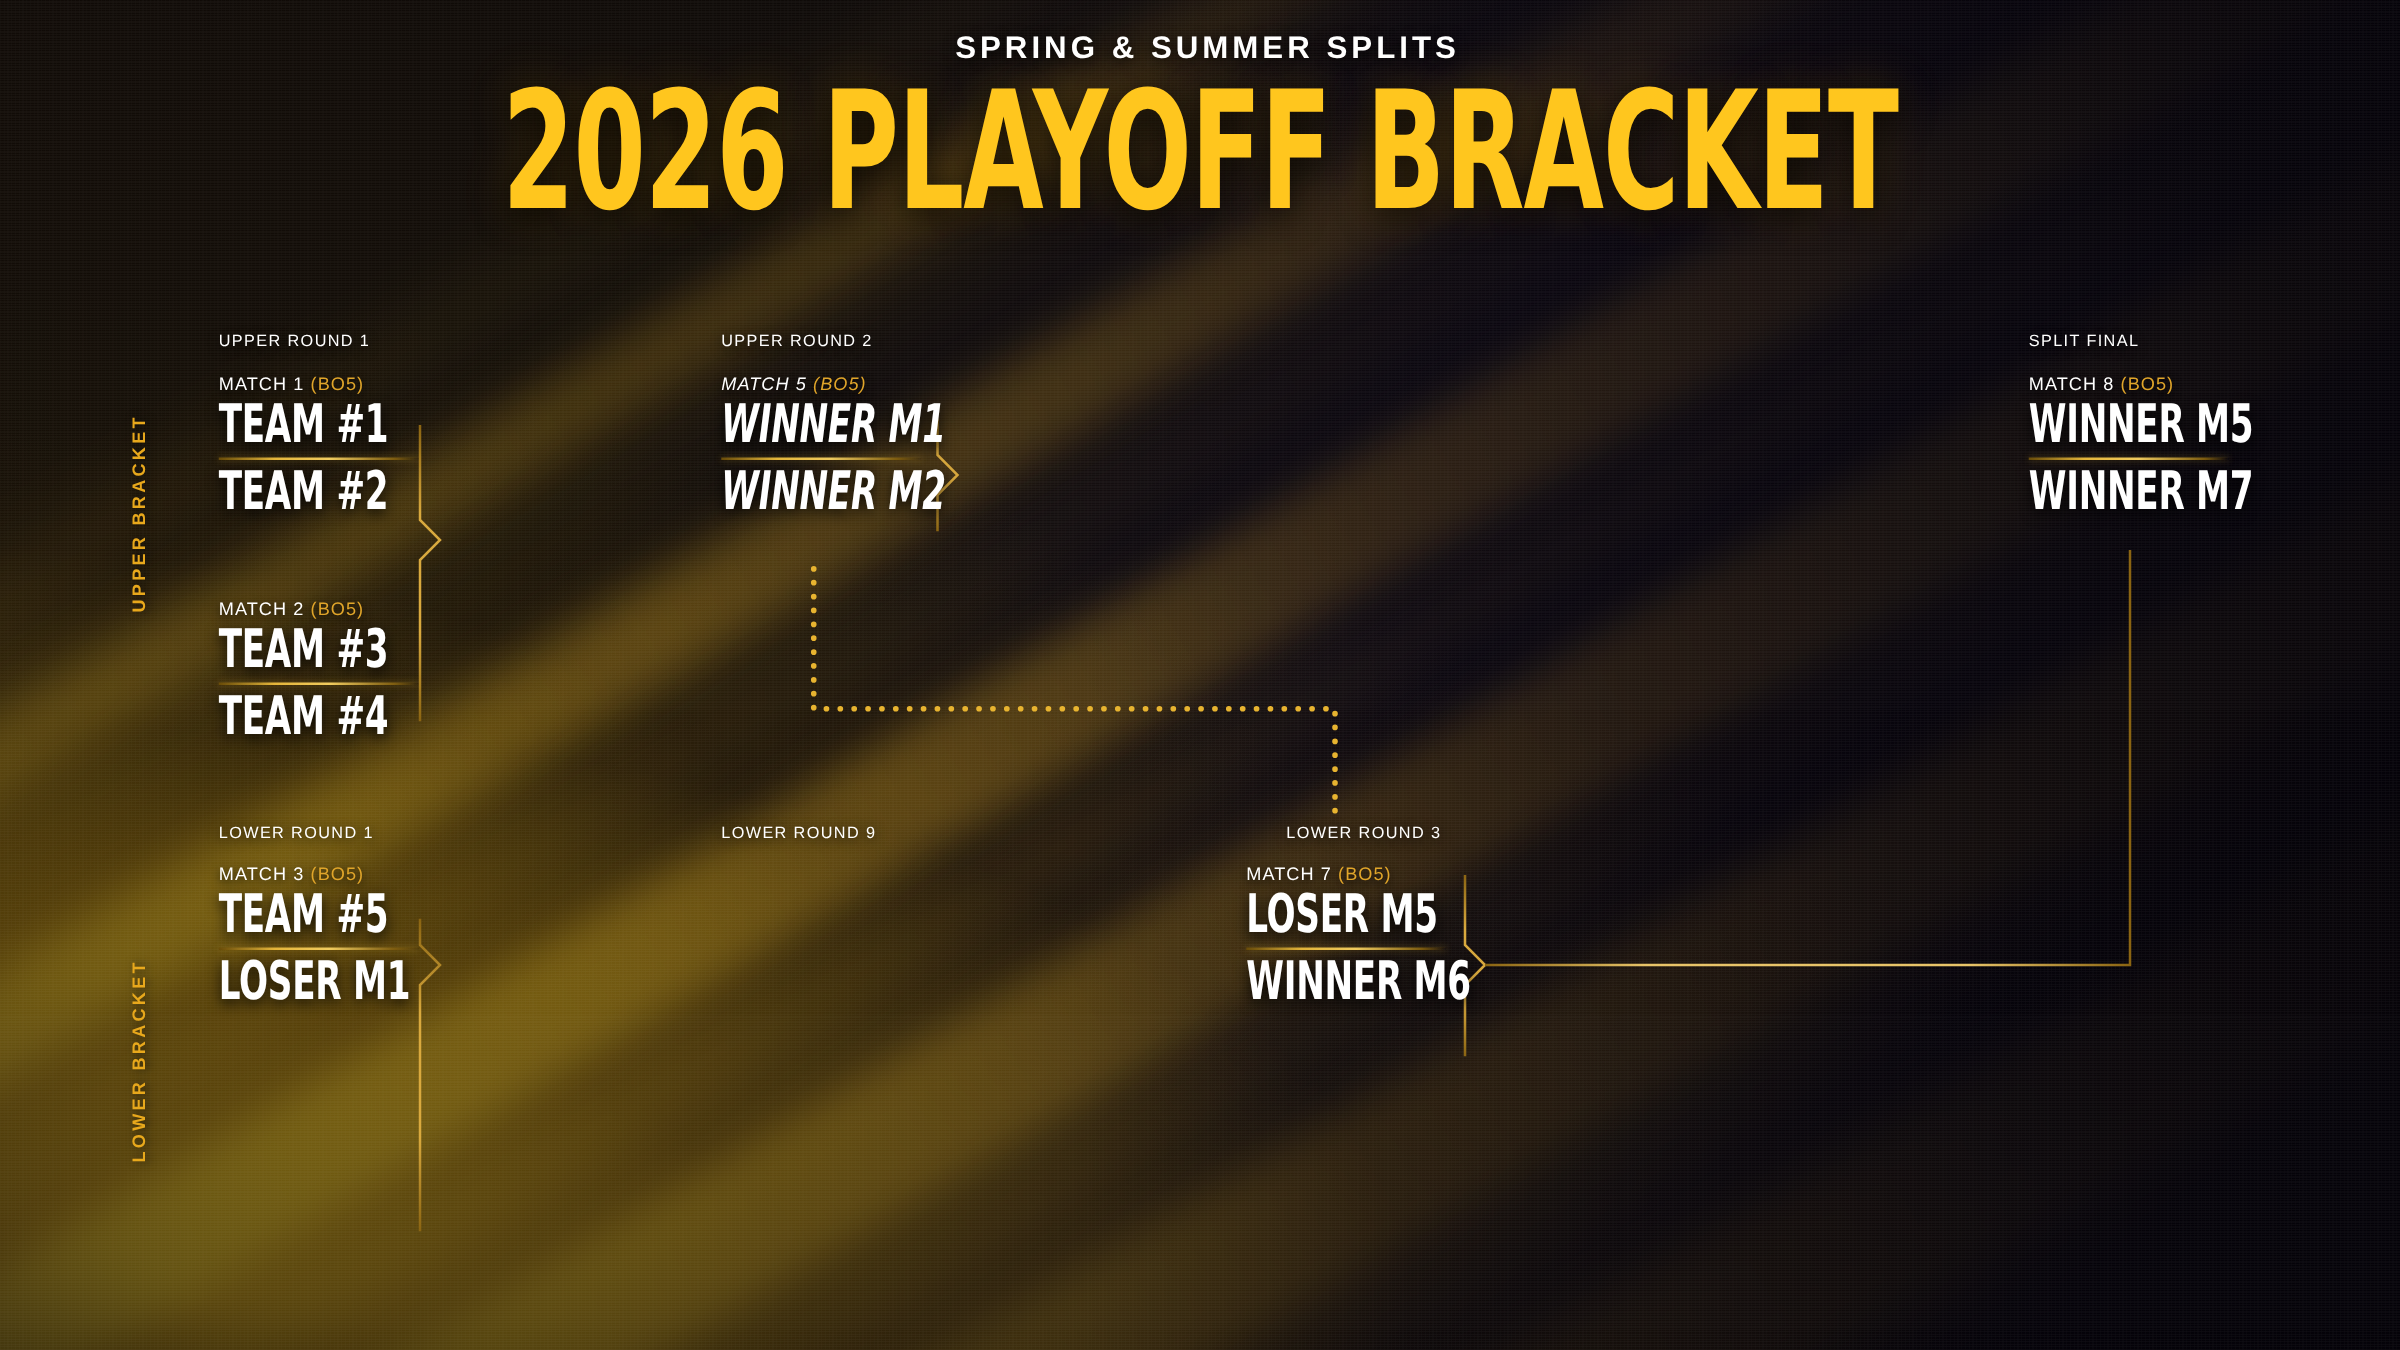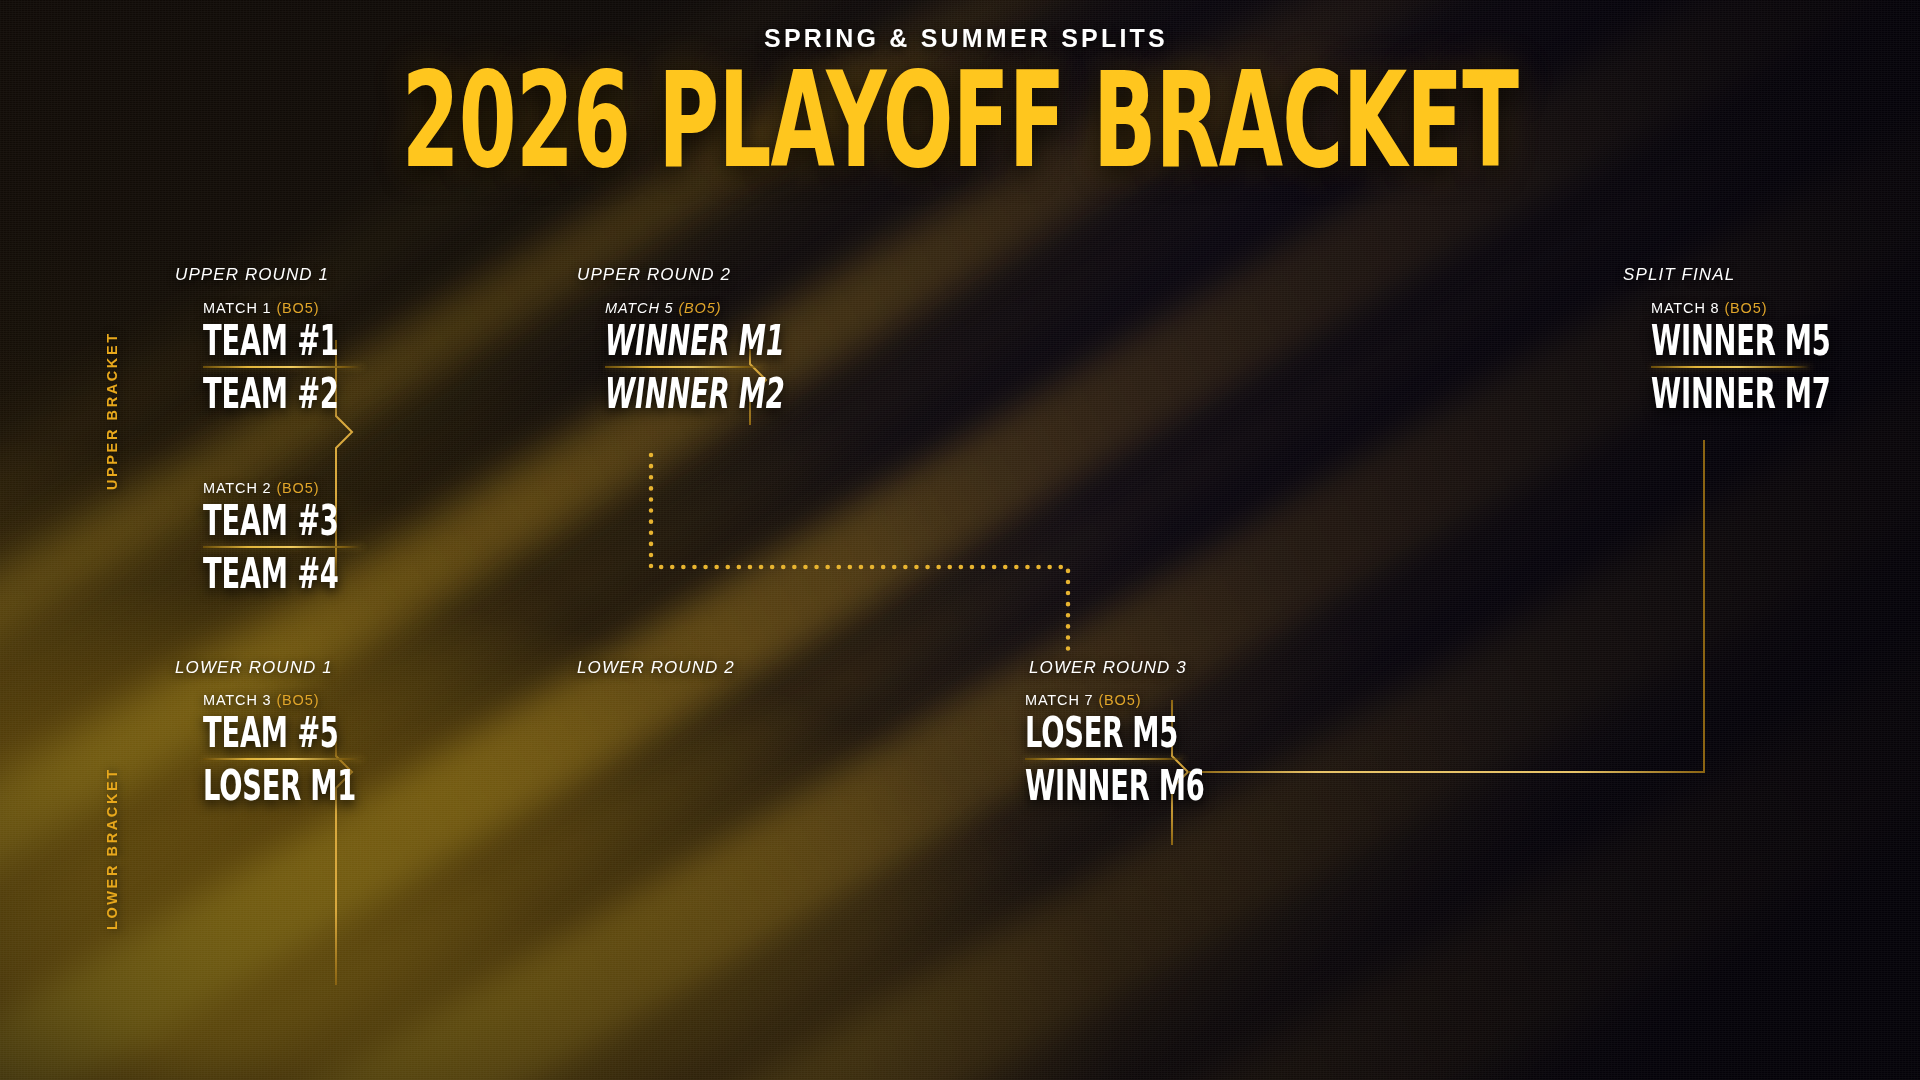--- a/index.html
+++ b/index.html
@@ -81,29 +81,28 @@
     white-space:nowrap;
     writing-mode:vertical-rl;
     transform:rotate(180deg);
     text-shadow:0 2px 8px rgba(0,0,0,.6);
   }
 
   
   .round-title{
     position:absolute;
     color:#ffffff;
-    font-size:17px; font-weight:400;
+    font-size:13px; font-weight:400;
     letter-spacing:1.1px;
     white-space:nowrap;
     text-shadow:0 2px 9px rgba(0,0,0,.8);
-    font-style:italic;
-  }
-
-  
-  .match{ position:absolute; width:300px;margin-left:28px; }
+  }
+
+  
+  .match{ position:absolute; width:300px; }
   .match-label{
     font-size:14.5px; font-weight:400; color:#ffffff;
     letter-spacing:.85px; white-space:nowrap;
     text-shadow:0 2px 8px rgba(0,0,0,.85);
     margin-bottom:3px;
   }
   .match-label .bo{ color:#E0A52A; }
 
   .slot{
     font-family:"DejaVu Sans", sans-serif;
@@ -188,21 +187,21 @@
 
   <div class="bracket">
 
     <div class="sidelabel" style="left:104px; top:300px; height:190px;">UPPER BRACKET</div>
     <div class="sidelabel" style="left:104px; top:740px; height:190px;">LOWER BRACKET</div>
 
     <div class="round-title" style="left:175px; top:265px;">UPPER ROUND 1</div>
     <div class="round-title" style="left:577px; top:265px;">UPPER ROUND 2</div>
     <div class="round-title" style="left:1623px; top:265px;">SPLIT FINAL</div>
     <div class="round-title" style="left:175px; top:658px;">LOWER ROUND 1</div>
-    <div class="round-title" style="left:577px; top:658px;">LOWER ROUND 2</div>
+    <div class="round-title" style="left:577px; top:658px;">LOWER ROUND 9</div>
     <div class="round-title" style="left:997px; top:658px;margin-left:32px;">LOWER ROUND 3</div>
 
     <div class="match" style="left:175px; top:300px;">
       <div class="match-label">
         <span>MATCH 1</span>
         <span class="bo">(BO5)</span>
       </div>
       <div class="slot">TEAM #1</div>
       <div class="sep"></div>
       <div class="slot">TEAM #2</div>

